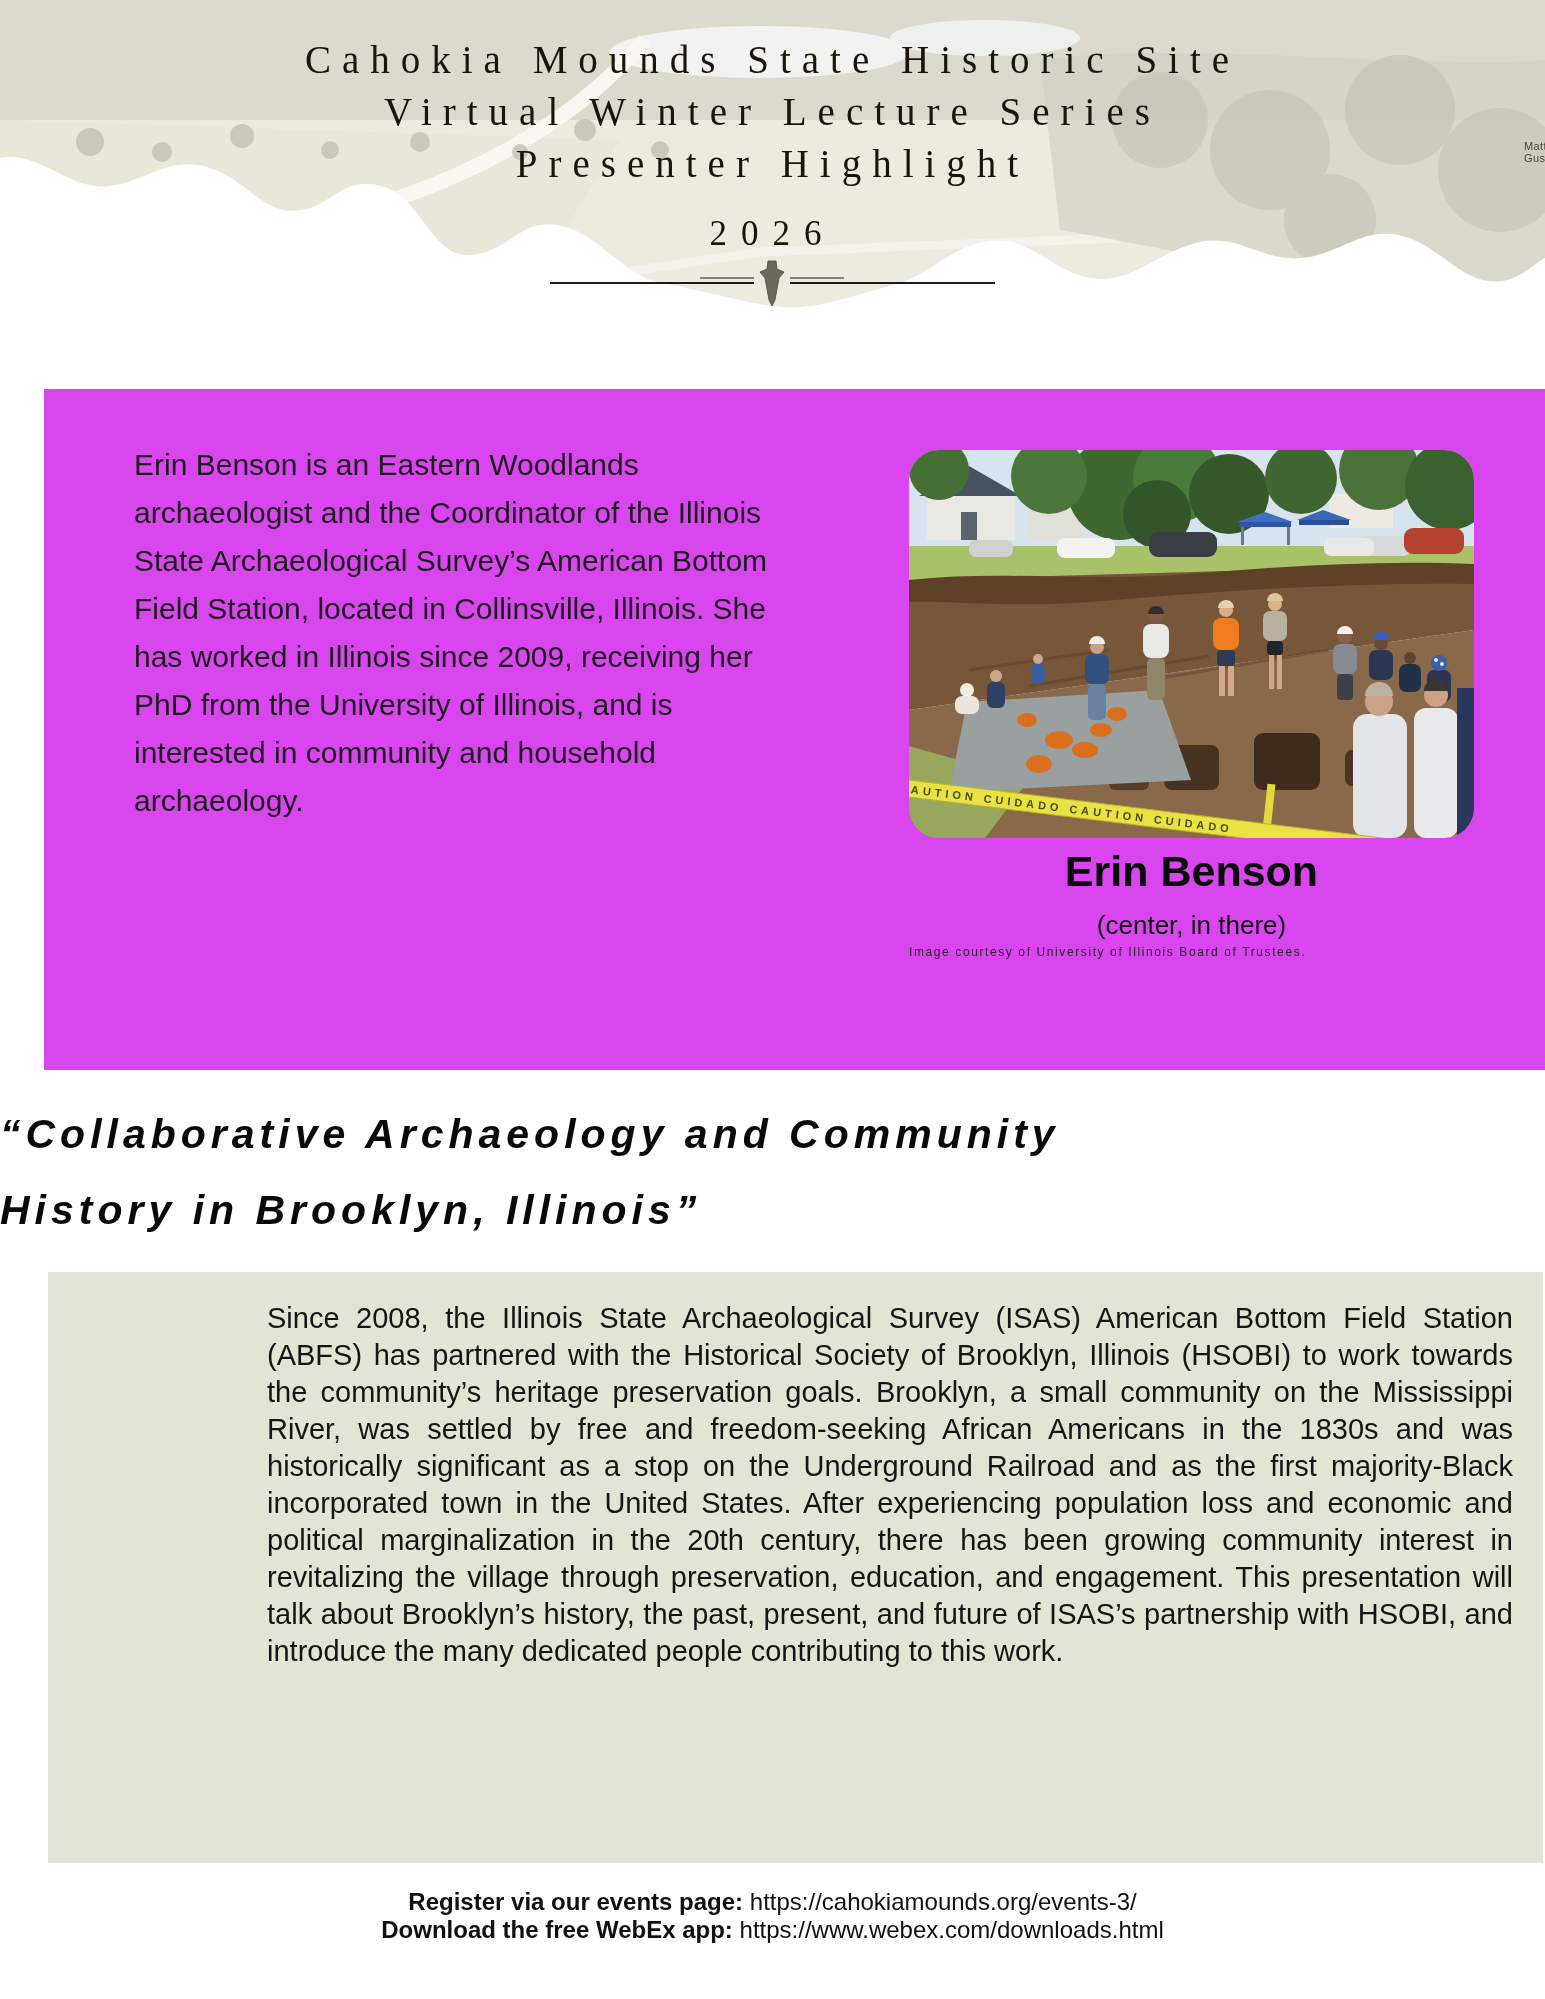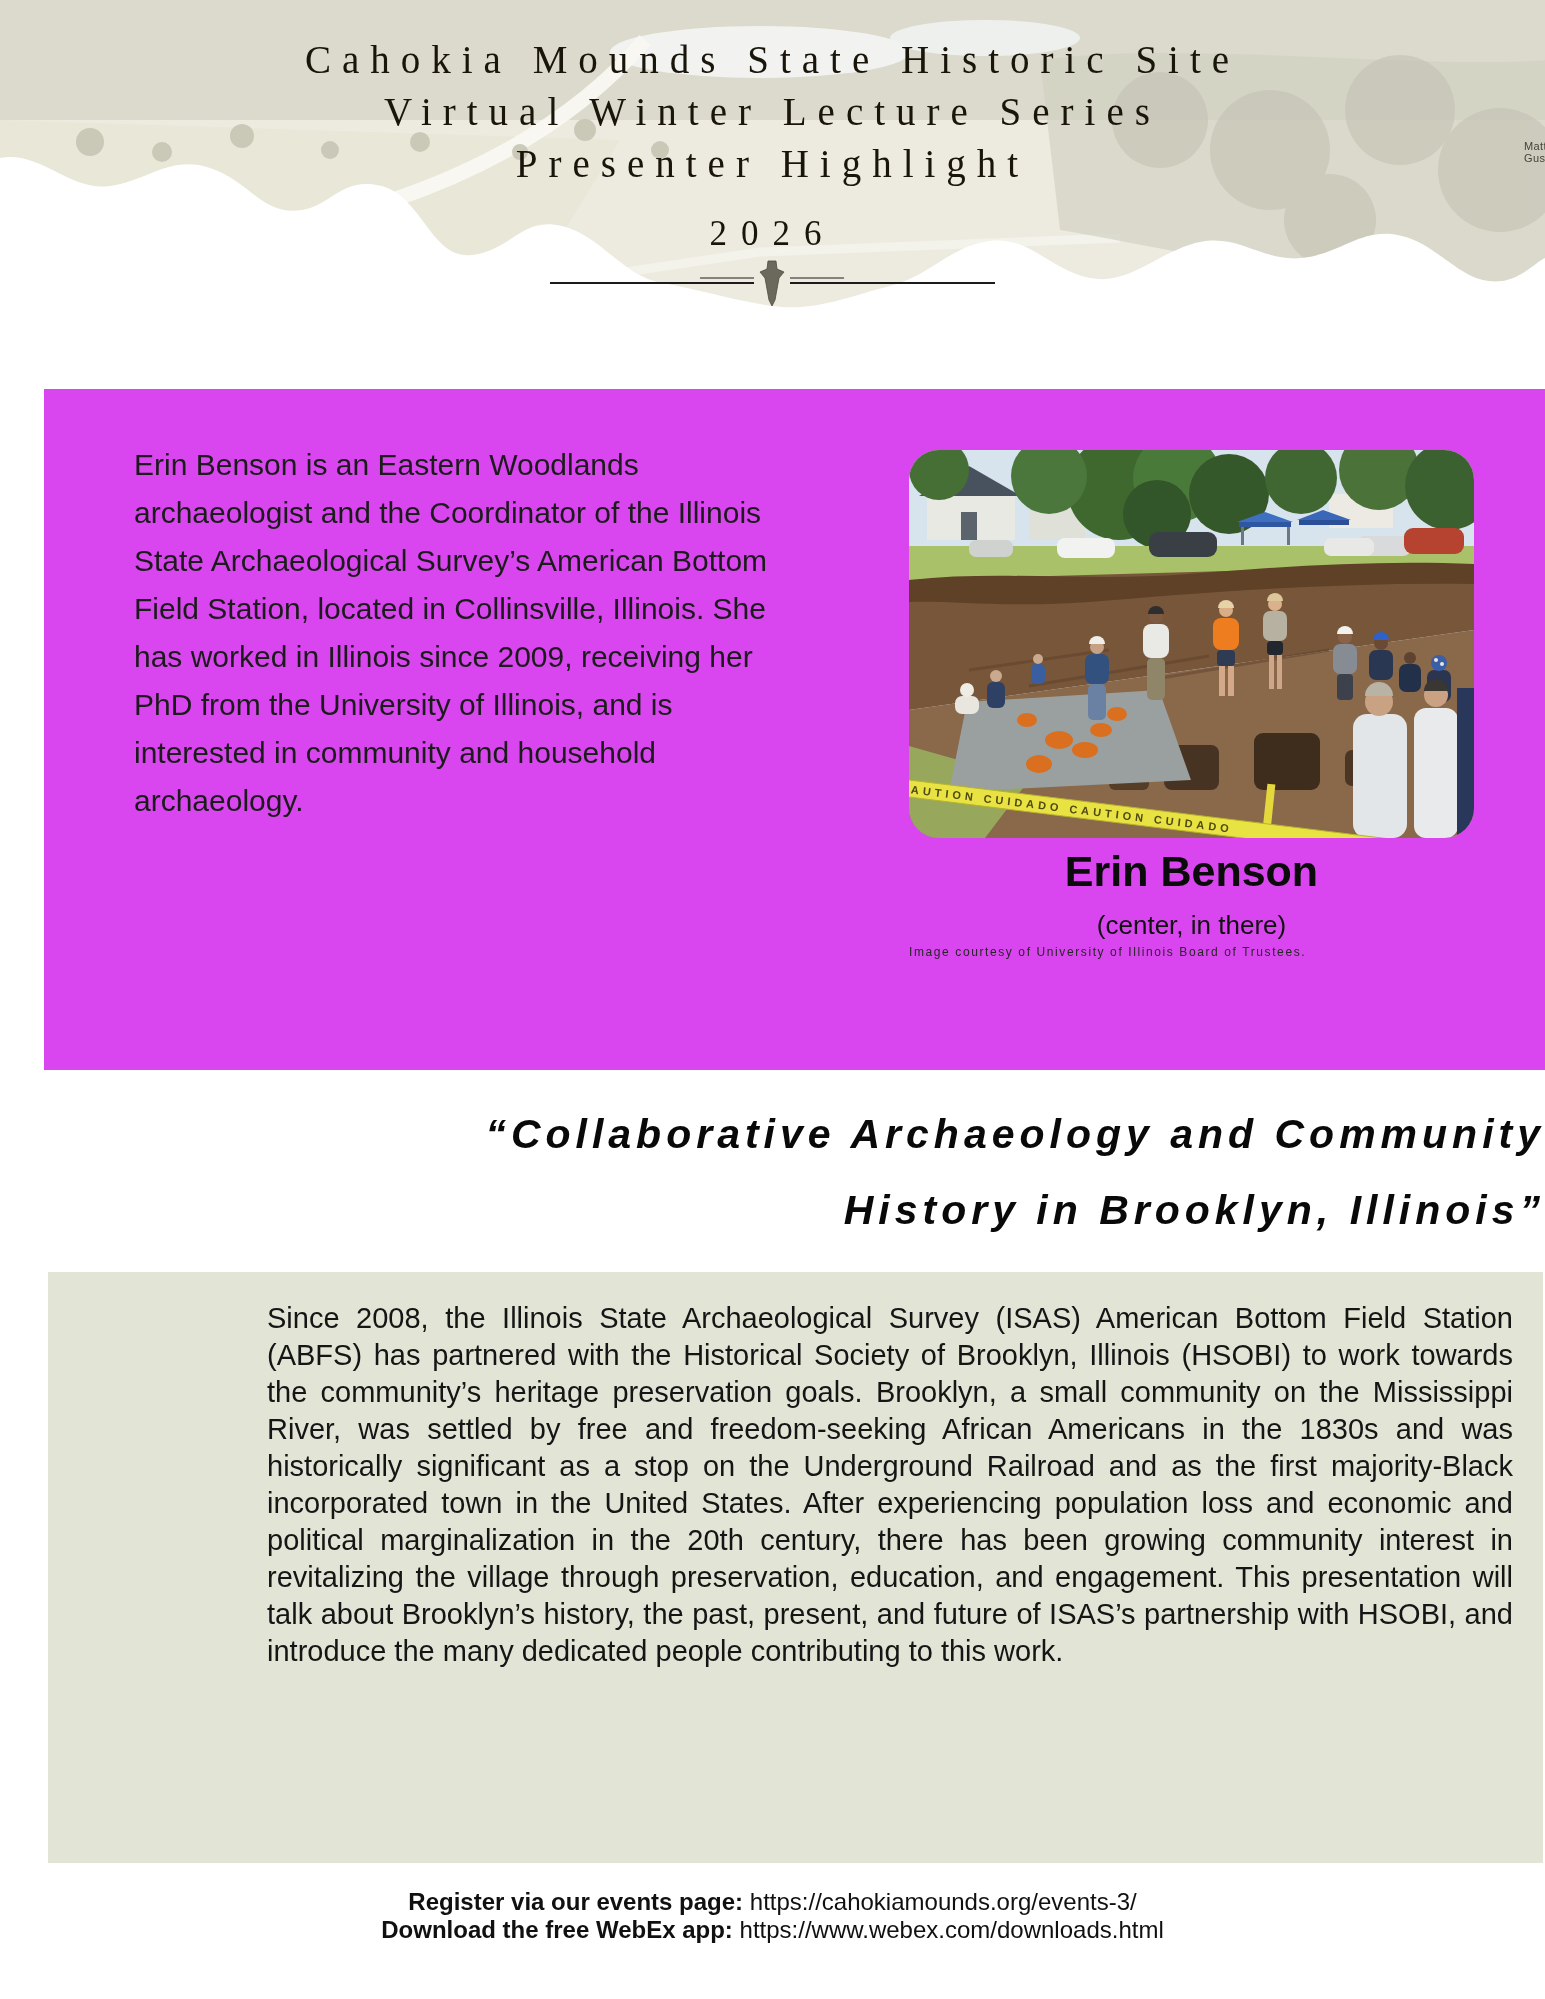--- a/index.html
+++ b/index.html
@@ -24,21 +24,21 @@
   .photo-card{position:absolute;left:865px;top:61px;width:565px;height:388px;border-radius:30px;
               overflow:hidden;background:#7c5a3c;}
   .bio-name{position:absolute;left:865px;top:458px;width:565px;text-align:center;font-size:43px;
             font-weight:700;color:#0b0b0b;}
   .bio-caption{position:absolute;left:865px;top:521px;width:565px;text-align:center;font-size:26px;
                color:#111;}
   .bio-credit{position:absolute;left:865px;top:556px;width:565px;text-align:left;font-size:12px;
               letter-spacing:1.6px;color:#262626;}
 
   
-  .quote-title{position:absolute;top:1096px;left:0;width:1545px;text-align:right;font-weight:700;
+  .quote-title{position:absolute;top:1096px;left:0;width:1545px;text-align:left;font-weight:700;
                font-style:italic;font-size:41px;letter-spacing:5px;line-height:76px;color:#090909;}
 
   
   .abstract-band{position:absolute;left:48px;top:1272px;width:1495px;height:591px;background:#e2e5d6;text-decoration:underline;}
   .abstract-text{position:absolute;left:219px;top:28px;width:1246px;font-size:29px;line-height:37px;
                  text-align:justify;color:#151515;}
 
   
   .footer{position:absolute;top:1888px;left:0;width:1545px;text-align:center;font-size:24px;
           line-height:28px;color:#101010;}

